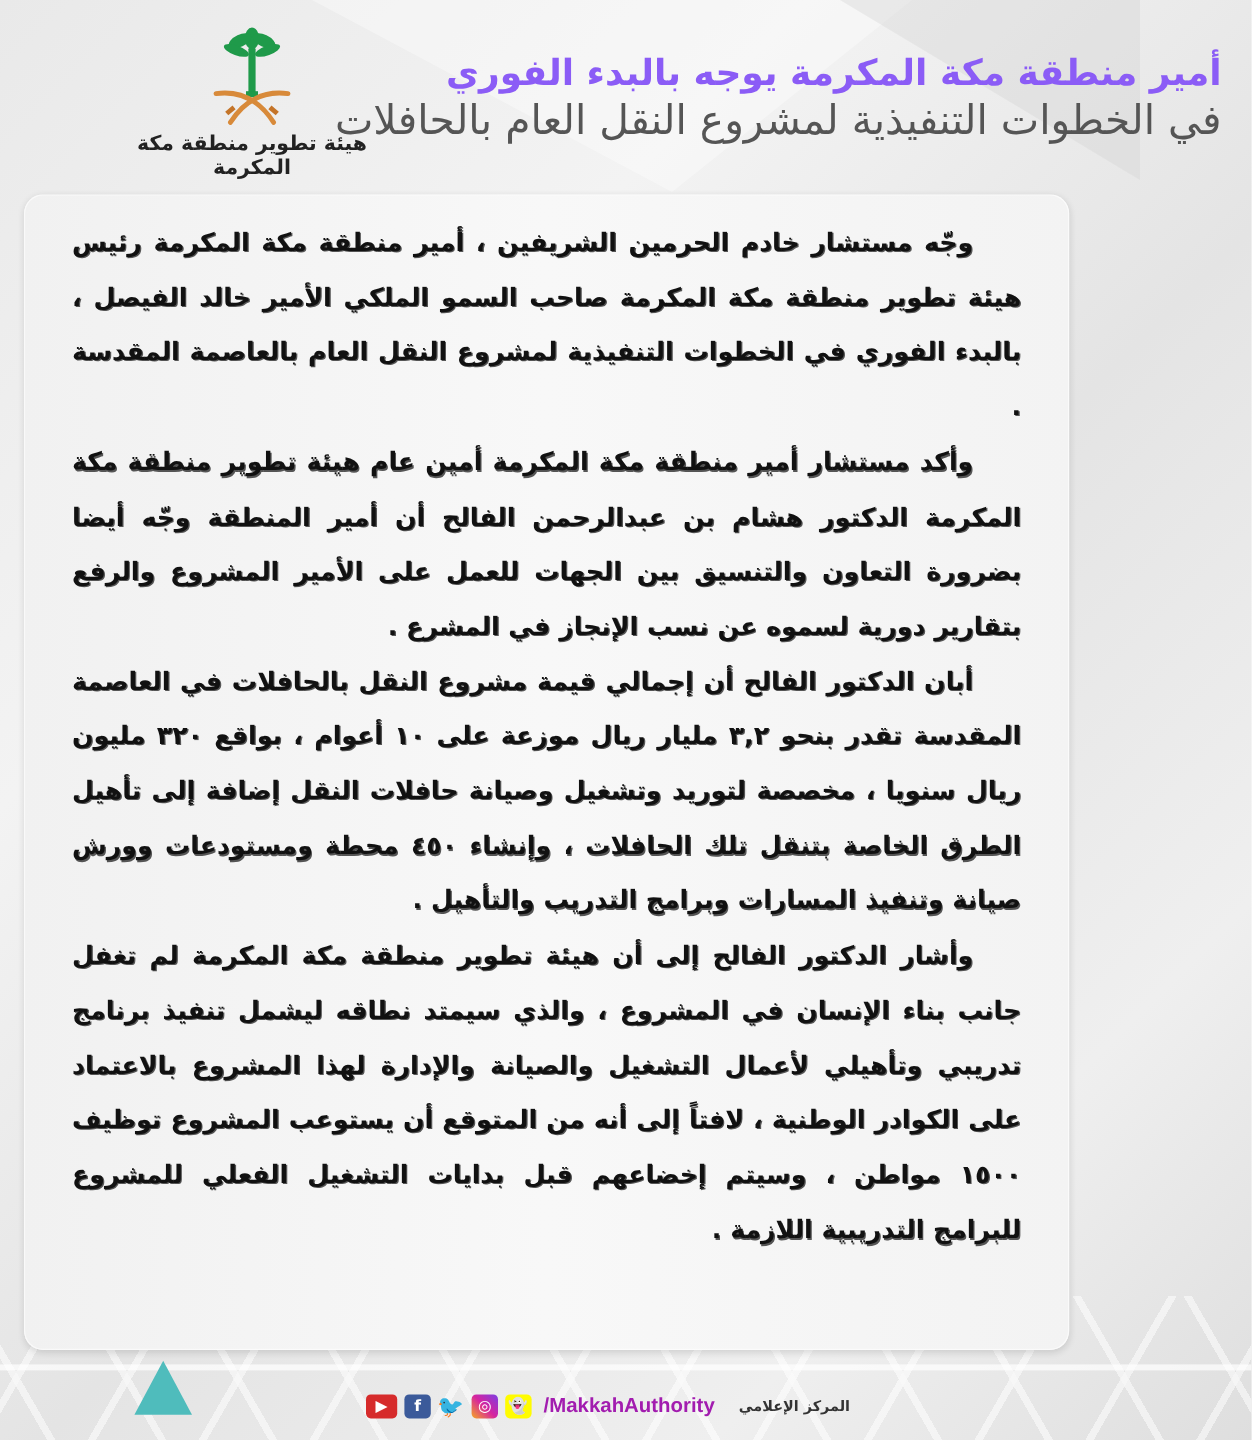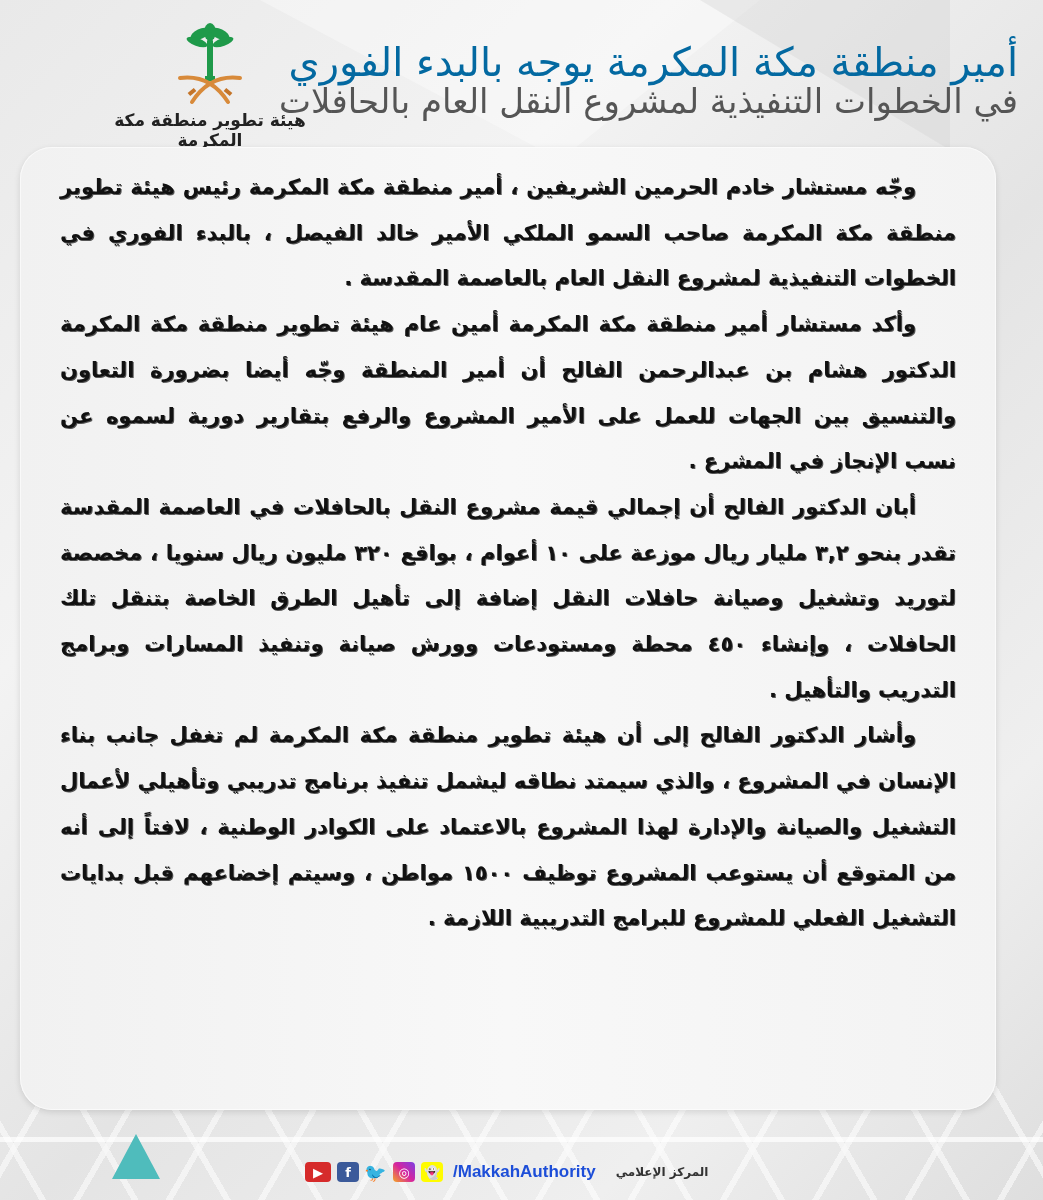--- a/index.html
+++ b/index.html
@@ -22,28 +22,28 @@
       opacity: 0.7;
     }
     .tri-line { position: absolute; left: 0; right: 0; height: 5px; background: rgba(255,255,255,0.7); }
 
     
     .header { position: absolute; left: 0; top: 0; width: 1043px; height: 160px; }
     .logo { position: absolute; left: 110px; top: 18px; width: 200px; height: 125px; text-align: center; }
     .logo svg { display: block; margin: 0 auto; }
     .logo-caption { font-size: 17px; font-weight: bold; color: #222; direction: rtl; margin-top: 4px; }
     .title-block { position: absolute; right: 25px; top: 42px; direction: rtl; text-align: right; }
-    .title-main { font-size: 40px; font-weight: normal; color: #0369a1; letter-spacing: 0.5px; line-height: 40px; }
+    .title-main { font-size: 30px; font-weight: bold; color: #8b5cf6; letter-spacing: 0.5px; line-height: 40px; }
     .title-sub { font-size: 34px; color: #555; font-weight: normal; line-height: 38px; font-family: "DejaVu Sans", sans-serif; }
 
     
     .card {
-      position: absolute; left: 20px; top: 147px; width: 976px; height: 963px;
+      position: absolute; left: 20px; top: 162px; width: 871px; height: 963px;
       background: linear-gradient(90deg, #f1f1f1 0%, #f8f8f8 50%, #f3f3f3 100%);
-      border-radius: 32px;
+      border-radius: 16px;
       box-shadow: 0 2px 6px rgba(0,0,0,0.12), inset 0 0 0 1px rgba(255,255,255,0.6);
     }
     .body-text {
       position: absolute; left: 40px; right: 40px; top: 18px;
       direction: rtl; text-align: justify; text-align-last: right;
       font-family: "DejaVu Sans", sans-serif; font-weight: bold;
       font-size: 21px; line-height: 45.7px; color: #111;
       text-shadow: 1px 1px 0 #555;
     }
     .para { text-indent: 40px; margin-bottom: 0; }
@@ -56,21 +56,21 @@
     }
     .social-row {
       position: absolute; left: 305px; top: 31px; height: 22px; display: flex; align-items: center; gap: 6px;
     }
     .soc { width: 22px; height: 20px; border-radius: 4px; display: flex; align-items: center; justify-content: center; color: #fff; font-size: 13px; font-weight: bold; font-family: "DejaVu Sans", sans-serif; }
     .soc-yt { width: 26px; background: #d62b2b; }
     .soc-fb { background: #3b5a9a; font-family: "DejaVu Sans", sans-serif; }
     .soc-tw { background: transparent; color: #1da1f2; font-size: 18px; }
     .soc-ig { background: linear-gradient(45deg, #f5a623, #d6249f, #7b3fe4); }
     .soc-sc { background: #fffc00; color: #333; }
-    .handle { font-family: "Liberation Sans", sans-serif; font-size: 17px; font-weight: bold; color: #1d4ed8; margin-left: 4px; }
+    .handle { font-family: "Liberation Sans", sans-serif; font-size: 17px; font-weight: bold; color: #a21caf; margin-left: 4px; }
     .media-label { font-size: 12px; font-weight: bold; color: #333; direction: rtl; margin-left: 14px; }
   </style>
 </head>
 <body>
 
 <div class="bg-shard shard1"></div>
 <div class="bg-shard shard2"></div>
 <div class="tri-pattern"></div>
 <div class="tri-line" style="bottom:58px"></div>
 

